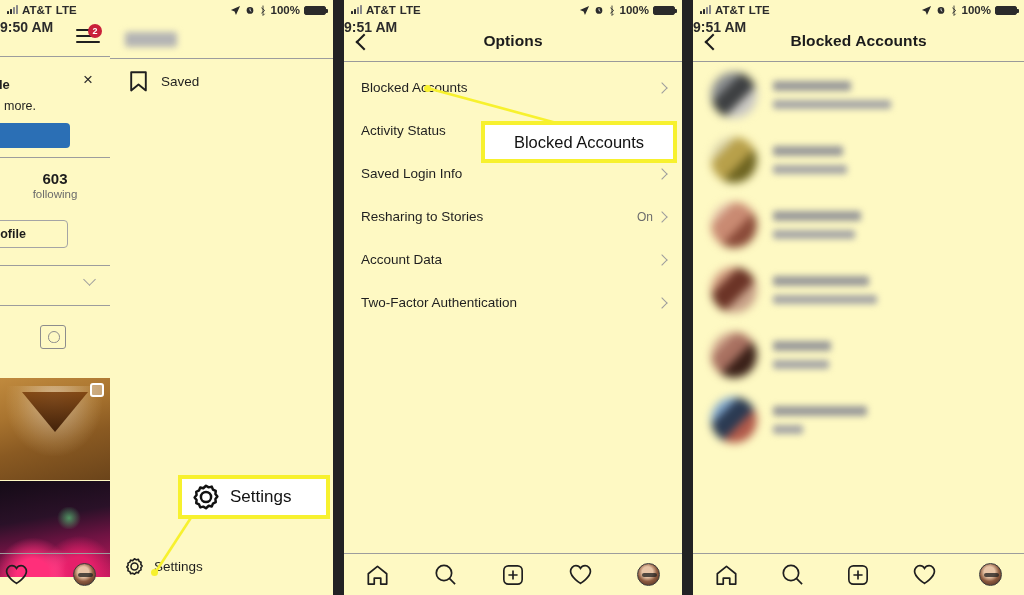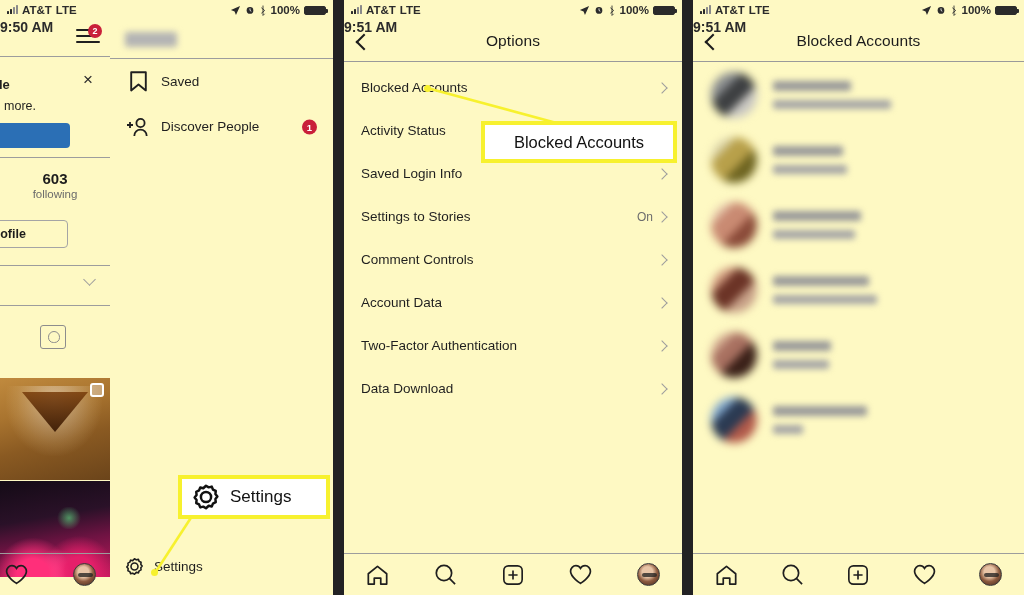--- a/index.html
+++ b/index.html
@@ -35,21 +35,21 @@
   .sig i { display: block; width: 2px; background: #2b2b2b; border-radius: .5px; }
   .sig i:nth-child(1){height:3px}.sig i:nth-child(2){height:5px}
   .sig i:nth-child(3){height:7px;background:#8a8a8a}.sig i:nth-child(4){height:9px;background:#8a8a8a}
   .batt { width: 22px; height: 9px; border: 1px solid #2b2b2b; border-radius: 2px; position: relative; }
   .batt::after{content:"";position:absolute;right:-3px;top:2.5px;width:2px;height:4px;background:#2b2b2b;border-radius:0 1px 1px 0;}
   .batt i { display:block; height:100%; background:#2b2b2b; }
 
   
   .navbar { position: relative; height: 42px; display: flex; align-items: center;
             justify-content: center; border-bottom: 1px solid #9a9a9a; }
-  .nav-title { font-size: 15.5px; font-weight: normal; color: #1c1c1c; letter-spacing: .1px; }
+  .nav-title { font-size: 15.5px; font-weight: bold; color: #1c1c1c; letter-spacing: .1px; }
   .nav-back { position: absolute; left: 14px; top: 50%; transform: translateY(-50%);
               width: 14px; height: 14px; }
   .nav-back::before{ content:""; display:block; width:10px;height:10px;
     border-left:2px solid #1c1c1c; border-bottom:2px solid #1c1c1c;
     transform: rotate(45deg); margin-top:2px; }
 
   
   .opt-list { padding-top: 4px; }
   .opt-row { position: relative; height: 43px; display: flex; align-items: center;
              padding: 0 17px 0 17px; }
@@ -231,31 +231,20 @@
 
       <div class="side-row">
         <span class="side-ico">
           <svg width="17" height="21" viewBox="0 0 17 21">
               <path d="M1.2 1.2h14.6v18.2L8.5 13.4 1.2 19.4z" fill="none" stroke="#1f1f1f" stroke-width="1.9" stroke-linejoin="round"></path>
             </svg>
         </span>
         <span class="side-label">Saved</span>
       </div>
 
-      <div class="side-row">
-        <span class="side-ico">
-          <svg width="24" height="20" viewBox="0 0 24 20">
-            <circle cx="14.5" cy="6" r="4.1" fill="none" stroke="#1f1f1f" stroke-width="1.8"></circle>
-            <path d="M8.3 19c0-3.8 2.8-6.3 6.2-6.3S20.7 15.2 20.7 19" fill="none" stroke="#1f1f1f" stroke-width="1.8"></path>
-            <path d="M1 8h6M4 5v6" stroke="#1f1f1f" stroke-width="1.8"></path>
-          </svg>
-        </span>
-        <span class="side-label">Discover People</span>
-        <span class="badge">1</span>
-      </div>
 
 
       <div class="side-row" style="position:absolute; left:0; right:0; bottom:6px;">
         <span class="side-ico gear-small">
           <svg width="19" height="19" viewBox="0 0 24 24">
             <path d="M12 2.2l2.3 1.4 2.6-.6 1 2.5 2.4 1.2-.3 2.7 1.7 2.1-1.7 2.1.3 2.7-2.4 1.2-1 2.5-2.6-.6L12 21.8l-2.3-1.4-2.6.6-1-2.5-2.4-1.2.3-2.7L2.3 12.5 4 10.4l-.3-2.7 2.4-1.2 1-2.5 2.6.6z" fill="none" stroke="#1f1f1f" stroke-width="2" stroke-linejoin="round"></path>
             <circle cx="12" cy="12" r="4.4" fill="none" stroke="#1f1f1f" stroke-width="2"></circle>
           </svg>
         </span>
         <span class="side-label">Settings</span>
@@ -319,38 +308,30 @@
       </div>
       <div class="opt-row">
         <span class="opt-label">Activity Status</span>
         <span class="chev"></span>
       </div>
       <div class="opt-row">
         <span class="opt-label">Saved Login Info</span>
         <span class="chev"></span>
       </div>
       <div class="opt-row">
-        <span class="opt-label">Settings to Stories</span>
+        <span class="opt-label">Resharing to Stories</span>
         <span class="opt-val">On</span>
         <span class="chev"></span>
       </div>
       <div class="opt-row">
-        <span class="opt-label">Comment Controls</span>
-        <span class="chev"></span>
-      </div>
-      <div class="opt-row">
         <span class="opt-label">Account Data</span>
         <span class="chev"></span>
       </div>
       <div class="opt-row">
         <span class="opt-label">Two-Factor Authentication</span>
-        <span class="chev"></span>
-      </div>
-      <div class="opt-row">
-        <span class="opt-label">Data Download</span>
         <span class="chev"></span>
       </div>
     </div>
 
     <div class="tabbar">
       <span class="tab-ico">
         <svg width="23" height="22" viewBox="0 0 24 23">
             <path d="M2.4 10.2 12 2.4l9.6 7.8V21h-6.2v-6.2H8.6V21H2.4z" fill="none" stroke="#1f1f1f" stroke-width="1.8" stroke-linejoin="round"></path>
           </svg>
       </span>

